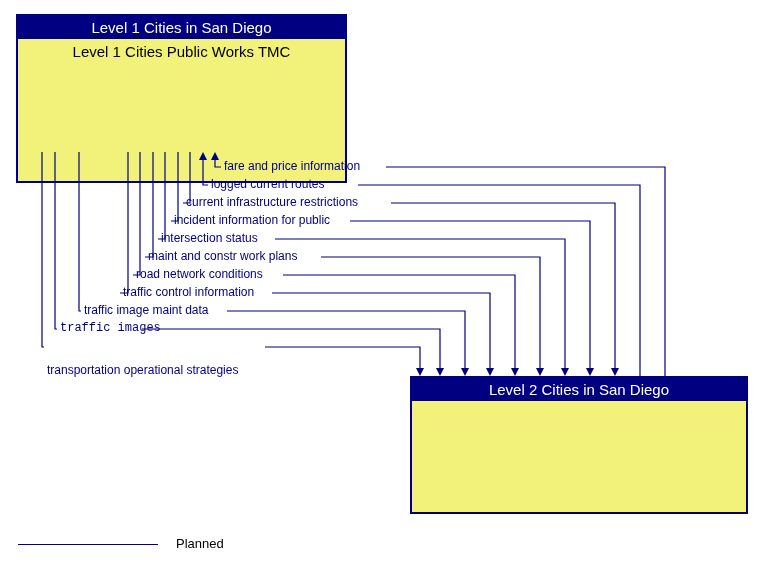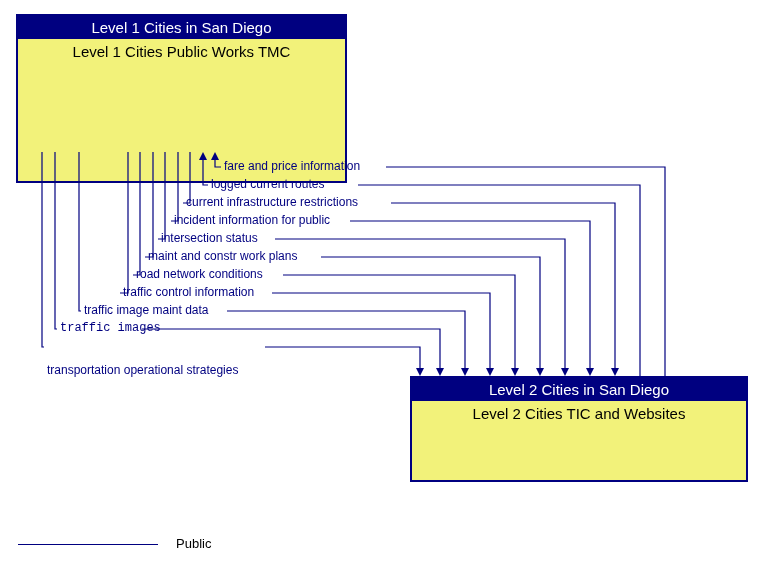--- a/index.html
+++ b/index.html
@@ -67,39 +67,38 @@
   }
 </style>
 </head>
 <body>
 
 <div class="box" style="left:16px; top:14px; width:331px; height:169px;">
   <div class="box-header">Level 1 Cities in San Diego</div>
   <div class="box-title">Level 1 Cities Public Works TMC</div>
 </div>
 
-<div class="box" style="left:410px; top:376px; width:338px; height:106px;">
+<div class="box" style="left:410px; top:376px; width:338px; height:138px;">
   <div class="box-header">Level 2 Cities in San Diego</div>
-  <div class="box-title">Level 2 Cities TIC and Websites</div>
 </div>
 
 <div class="flow-label" style="left:224px; top:159px;">fare and price information</div>
 <div class="flow-label" style="left:211px; top:177px;">logged current routes</div>
 <div class="flow-label" style="left:186px; top:195px;">current infrastructure restrictions</div>
 <div class="flow-label" style="left:174px; top:213px;">incident information for public</div>
 <div class="flow-label" style="left:161px; top:231px;">intersection status</div>
 <div class="flow-label" style="left:148px; top:249px;">maint and constr work plans</div>
 <div class="flow-label" style="left:136px; top:267px;">road network conditions</div>
 <div class="flow-label" style="left:123px; top:285px;">traffic control information</div>
 <div class="flow-label" style="left:84px;  top:303px;">traffic image maint data</div>
 <div class="flow-label" style="left:60px;  top:321px;font-family:Liberation Mono, monospace;">traffic images</div>
 <div class="flow-label" style="left:47px;  top:339px;margin-top:24px;">transportation operational strategies</div>
 
 <div class="legend-line" style="left:18px; top:544px; width:140px;"></div>
-<div class="legend-text" style="left:176px; top:536px;">Public</div>
+<div class="legend-text" style="left:176px; top:536px;">Planned</div>
 
 <svg>
   <defs></defs>
 
   <polyline points="665,376 665,167 386,167"></polyline>
   <polyline points="221,167 215,167 215,160"></polyline>
   <polygon class="arrow" points="215,152 211,160 219,160"></polygon>
 
   <polyline points="640,376 640,185 358,185"></polyline>
   <polyline points="208,185 203,185 203,160"></polyline>

